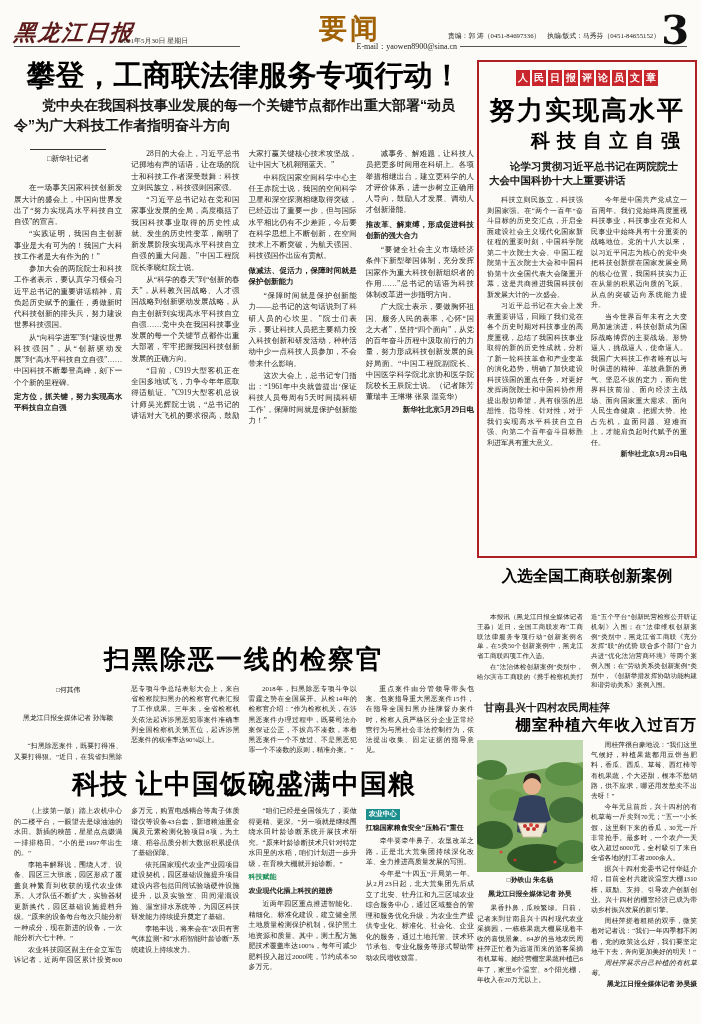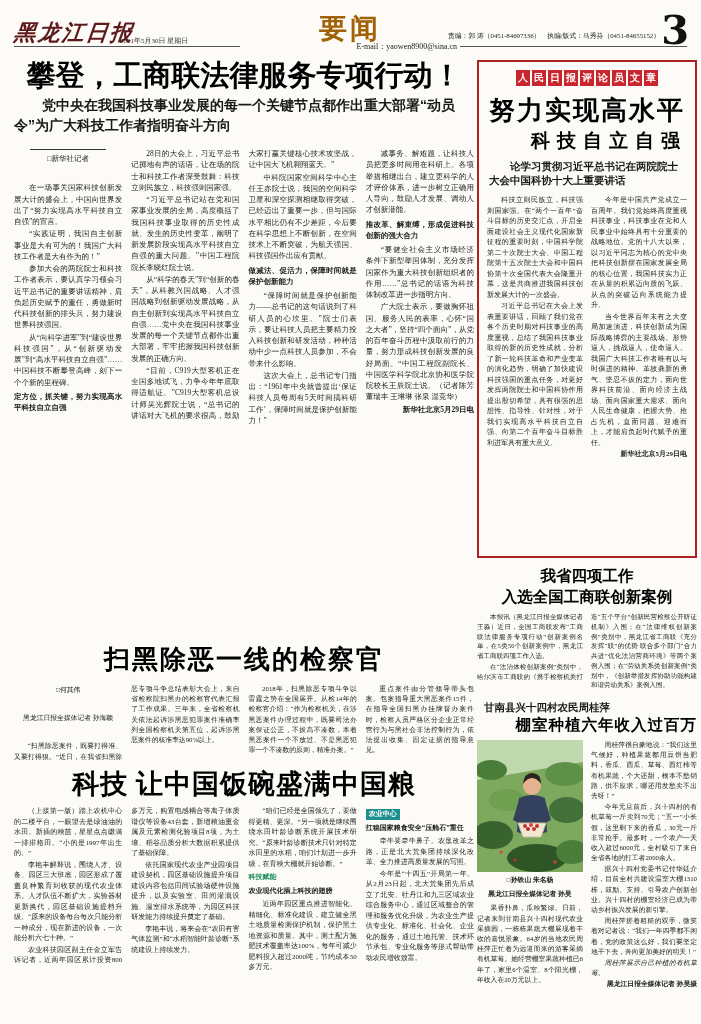--- a/index.html
+++ b/index.html
@@ -161,21 +161,20 @@
       <p class="blk blk-p">“扫黑除恶案件，既要打得准、又要打得狠。”近日，在我省扫黑除恶专项斗争总结表彰大会上，来自省检察院扫黑办的检察官代表汇报了工作成果。三年来，全省检察机关依法起诉涉黑恶犯罪案件准确率列全国检察机关第五位，起诉涉黑恶案件的核准率达90%以上。</p>
       <p class="blk blk-p">2018年，扫黑除恶专项斗争以雷霆之势在全国展开。从检14年的检察官介绍：“作为检察机关，在涉黑恶案件办理过程中，既要司法办案保证公正，不拔高不凑数，本着黑恶案件一个不放过、不是黑恶犯罪一个不凑数的原则，精准办案。”</p>
       <p class="blk blk-p">重点案件由分管领导带头包案。包案指导重大黑恶案件15件，在指导全国扫黑办挂牌督办案件时，检察人员严格区分企业正常经营行为与黑社会非法控制行为，依法提出收集、固定证据的指导意见。</p>
       <p class="blk blk-p">专项斗争既是一场维护人民司法权益的保卫战，也是一场彰显法治权威的法治战。全省检察机关起诉涉黑恶案件的准确率在全国名列前茅，扫黑除恶“案件清结”工作取得重大成果。</p>
     </div>
 
   <div class="keji-headline headline-serif">科技 让中国饭碗盛满中国粮</div>
   <div class="colbody keji-body"><p class="blk blk-p">（上接第一版）踏上农机中心的二楼平台，一眼望去是绿油油的水田。新插的秧苗，星星点点缀满一排排格田。“小的是1997年出生的。”</p><p class="blk blk-p">李艳丰解释说，围绕人才、设备、园区三大班底，园区形成了覆盖良种繁育到收获的现代农业体系。人才队伍不断扩大，实验器材更新换代，园区基础设施提档升级。“原来的设备每台每次只能分析一种成分，现在新进的设备，一次能分析六七十种。”</p><p class="blk blk-p">农业科技园区副主任金立军告诉记者，近两年园区累计投资800多万元，购置电感耦合等离子体质谱仪等设备43台套，新增粮油重金属及元素检测化验项目8项，为土壤、稻谷品质分析大数据积累提供了基础保障。</p><p class="blk blk-p">依托国家现代农业产业园项目建设契机，园区基础设施提升项目建设内容包括田间试验场硬件设施提升，以及实验室、田间灌溉设施、温室排水系统等，为园区科技研发能力持续提升奠定了基础。</p><p class="blk blk-p">李艳丰说，将来会在“农田有害气体监测”和“水稻智能叶龄诊断”系统建设上持续发力。</p><p class="blk blk-p">“咱们已经是全国领先了，要做得更精、更深。”另一项就是继续围绕水田叶龄诊断系统开展技术研究。“原来叶龄诊断技术只针对特定水田里的水稻，咱们计划进一步升级，在育秧大棚就开始诊断。”</p><p class="blk blk-tg">科技赋能</p><p class="blk blk-h">农业现代化插上科技的翅膀</p><p class="blk blk-p">近两年园区重点推进智能化、精细化、标准化建设，建立健全黑土地质量检测保护机制，保护黑土地资源和质量。其中，测土配方施肥技术覆盖率达100%，每年可减少肥料投入超过2000吨，节约成本50多万元。</p><p class="blk blk-tt">农业中心</p><p class="blk blk-h">扛稳国家粮食安全“压舱石”重任</p><p class="blk blk-p">牵牛要牵牛鼻子。农垦改革之路，正是北大荒集团持续深化改革、全力推进高质量发展的写照。</p><p class="blk blk-p">今年是“十四五”开局第一年。从2月23日起，北大荒集团先后成立了北安、牡丹江和九三区域农业综合服务中心，通过区域整合的管理和服务优化升级，为农业生产提供专业化、标准化、社会化、企业化的服务，通过土地托管、技术环节承包、专业化服务等形式帮助带动农民增收致富。</p></div>
 
   <div class="fed-headline headline-serif">
-    <div>我省四项工作</div>
     <div>入选全国工商联创新案例</div>
   </div>
   <div class="colbody fed-body">
       <p class="blk blk-p">本报讯（黑龙江日报全媒体记者 王淼）近日，全国工商联发布“工商联法律服务专项行动”创新案例名单，在5类50个创新案例中，黑龙江省工商联四项工作入选。</p>
       <p class="blk blk-p">在“法治体检创新案例”类别中，哈尔滨市工商联的《携手检察机关打造“五个平台”创新民营检察公开听证机制》入围；在“法律维权创新案例”类别中，黑龙江省工商联《充分发挥“联”的优势 联合多个部门“合力共进”优化法治营商环境》等两个案例入围；在“劳动关系类创新案例”类别中，《创新举措发挥协助功能构建和谐劳动关系》案例入围。</p>
     </div>
 
   <div class="gh-kicker">甘南县兴十四村农民周桂萍</div>
   <div class="gh-headline headline-sans">棚室种植六年收入过百万</div>
   <div class="colbody gh-body">

